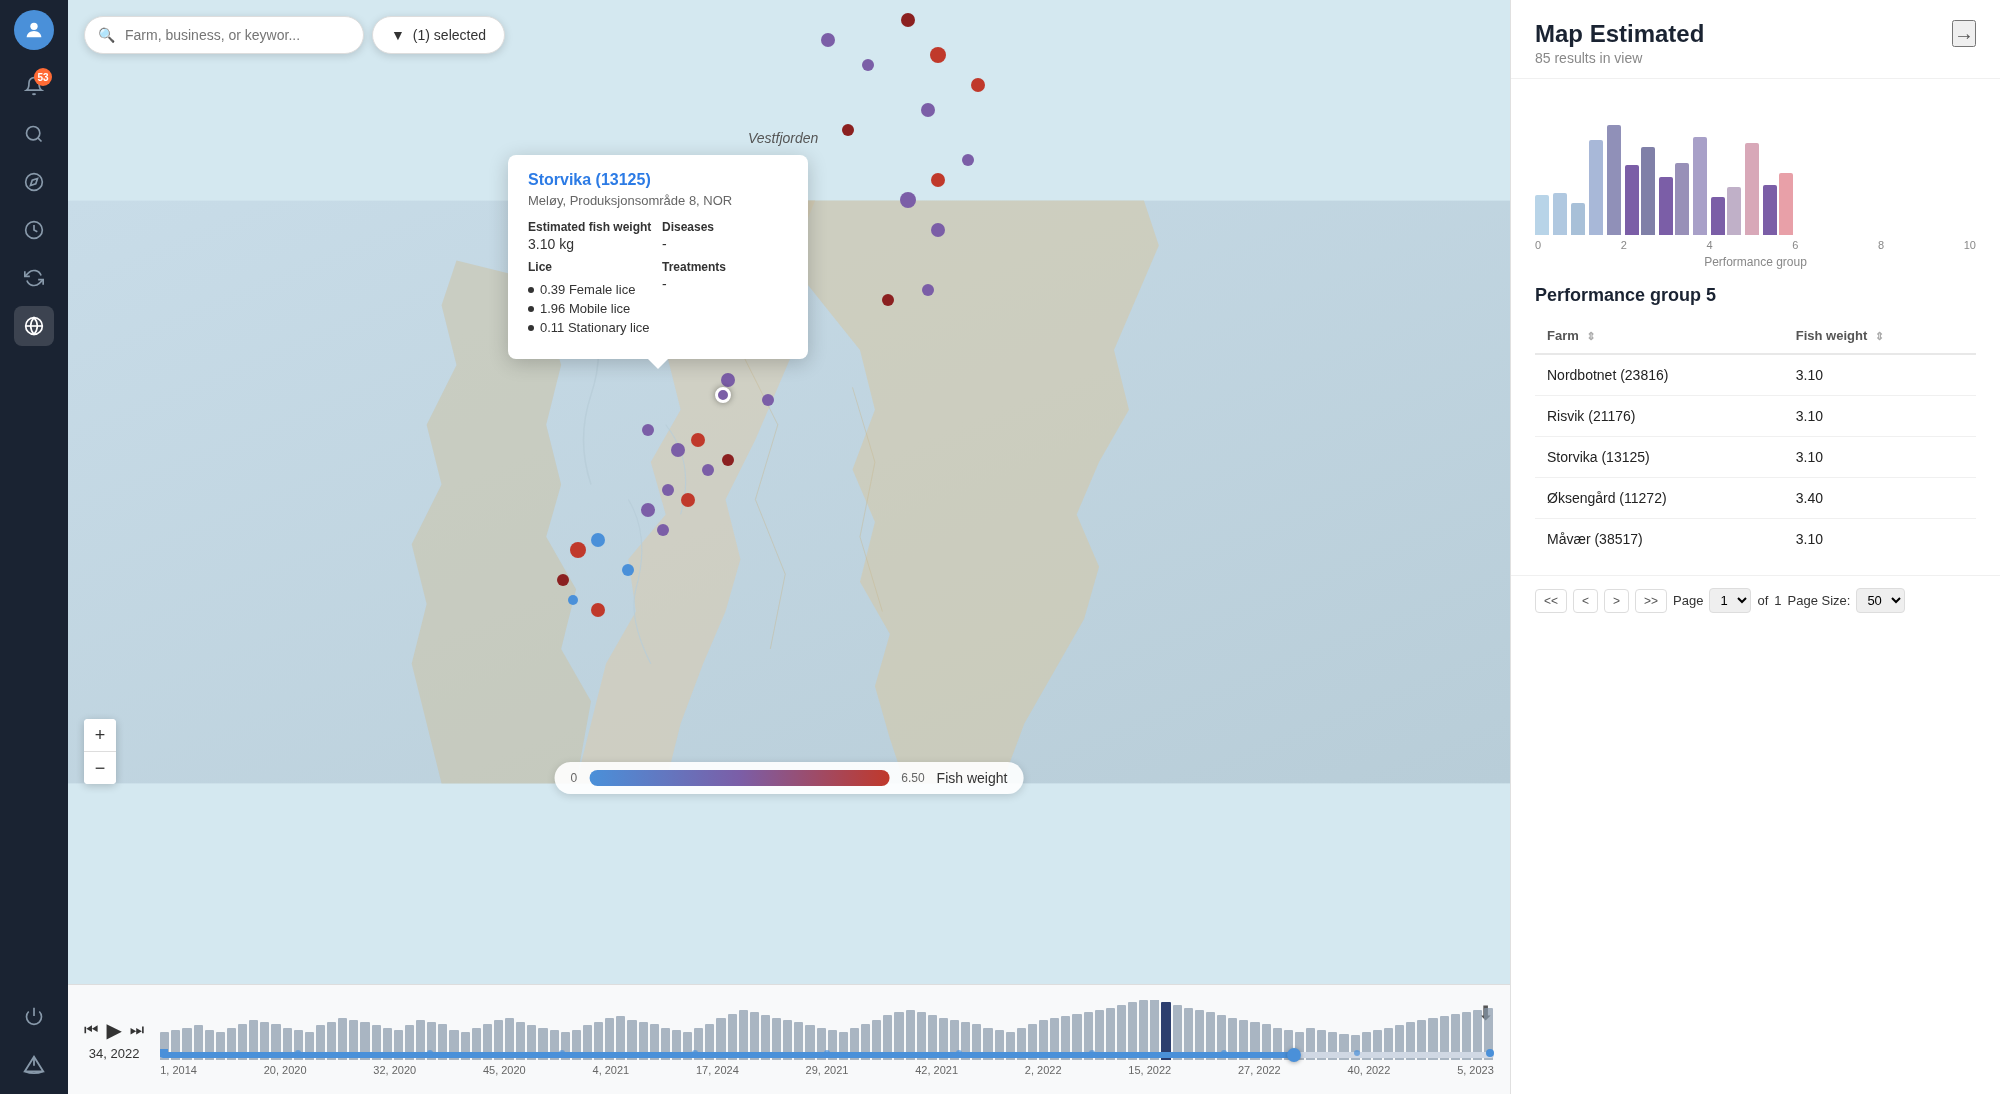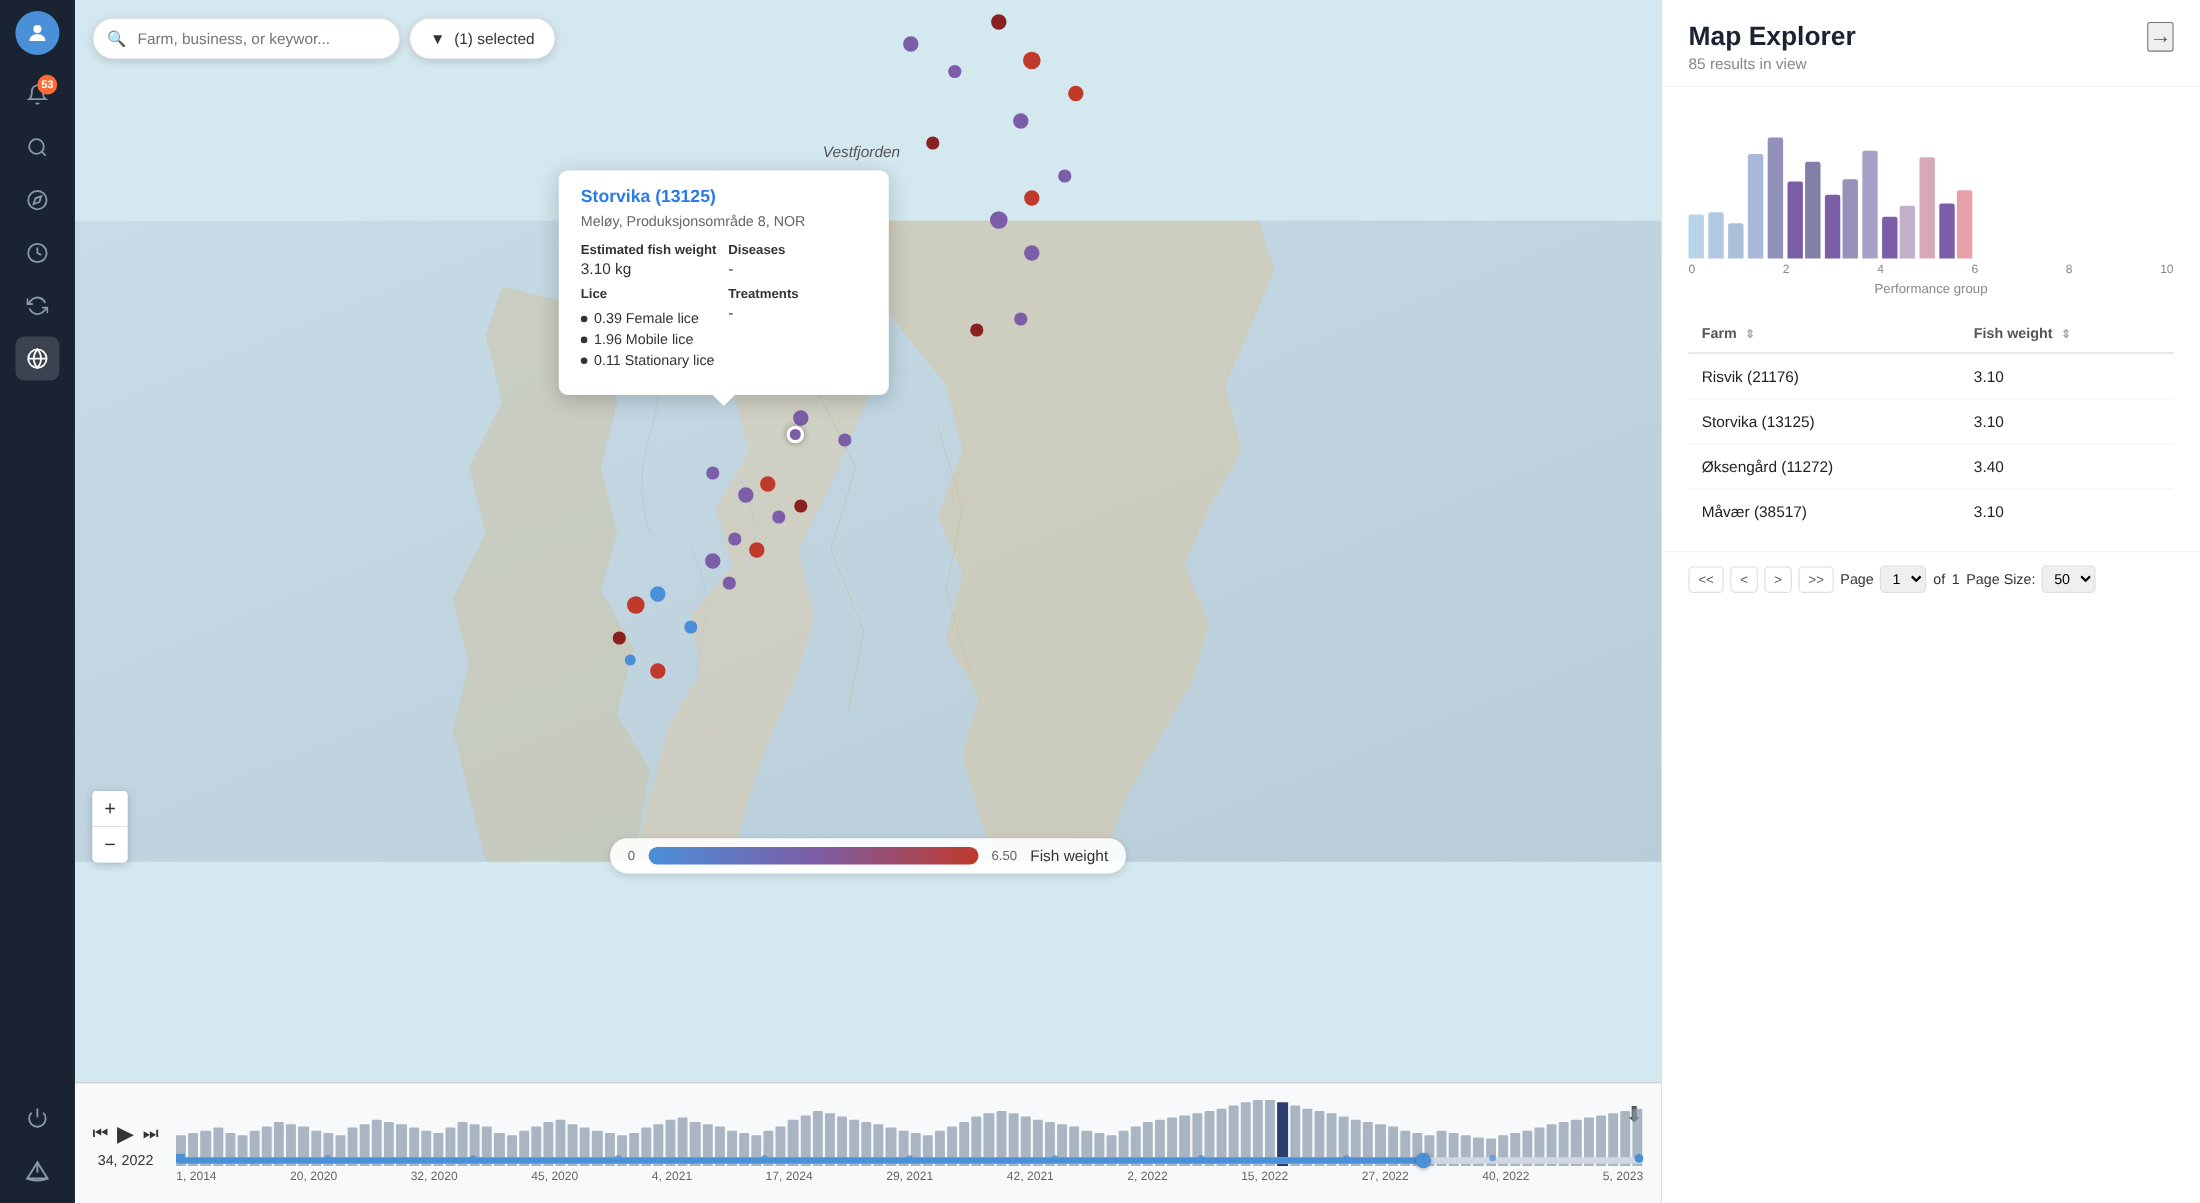--- a/index.html
+++ b/index.html
@@ -494,21 +494,21 @@
           <div style="width:8px;height:8px;background:#4a90d9;border-radius:50%;"></div>
         </div>
       </div>
     </div>
   </div>
 </div>
 
 <div class="right-panel">
   <div class="panel-header">
     <div>
-      <div class="panel-title">Map Explorer</div>
+      <div class="panel-title">Map Estimated</div>
       <div class="panel-subtitle">85 results in view</div>
     </div>
     <button class="panel-expand">→</button>
   </div>
 
   <div class="bar-chart-container">
     <div id="bar-chart" class="bar-chart">
 
     <div class="bar-group">
           <div style="height: 40px; width: 14px; background: rgb(184, 212, 232); border-radius: 2px 2px 0px 0px;"></div>
@@ -553,36 +553,41 @@
       <span class="chart-axis-label">2</span>
       <span class="chart-axis-label">4</span>
       <span class="chart-axis-label">6</span>
       <span class="chart-axis-label">8</span>
       <span class="chart-axis-label">10</span>
     </div>
     <div class="chart-x-title">Performance group</div>
   </div>
 
   <div class="perf-section">
+    <div class="perf-title">Performance group 5</div>
 
     <table class="data-table">
       <thead>
         <tr>
           <th>
             <span>Farm</span>
             <span class="sort-icon">⇕</span>
           </th>
           <th>
             <span>Fish weight</span>
             <span class="sort-icon">⇕</span>
           </th>
         </tr>
       </thead>
       <tbody id="table-body">
 
+      <tr>
+            <td>Nordbotnet (23816)</td>
+            <td>3.10</td>
+          </tr>
           <tr>
             <td>Risvik (21176)</td>
             <td>3.10</td>
           </tr>
           <tr>
             <td>Storvika (13125)</td>
             <td>3.10</td>
           </tr>
           <tr>
             <td>Øksengård (11272)</td>

